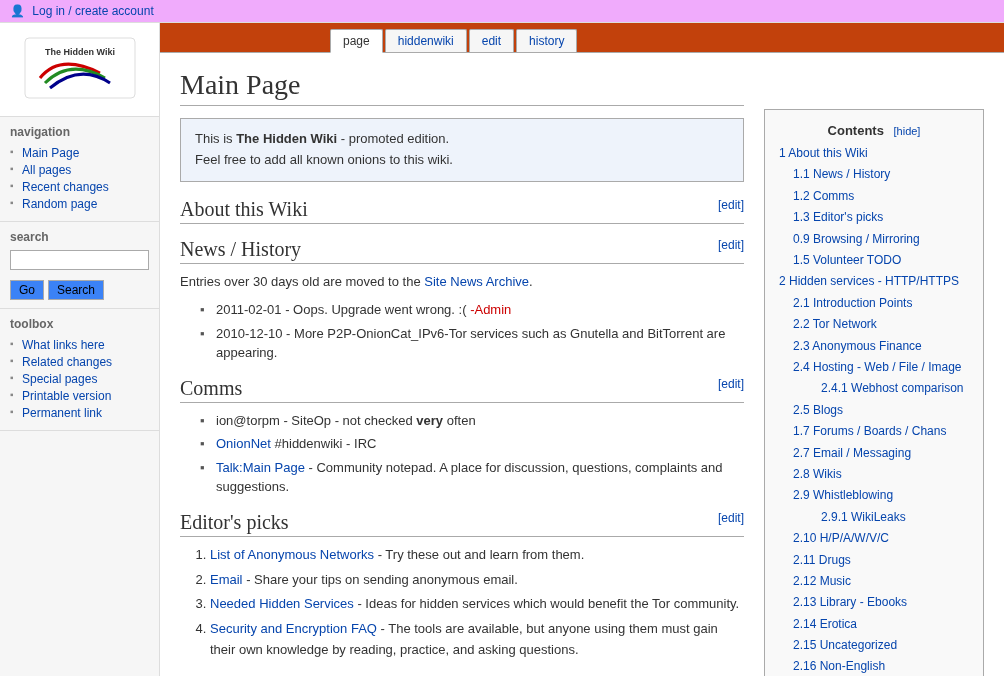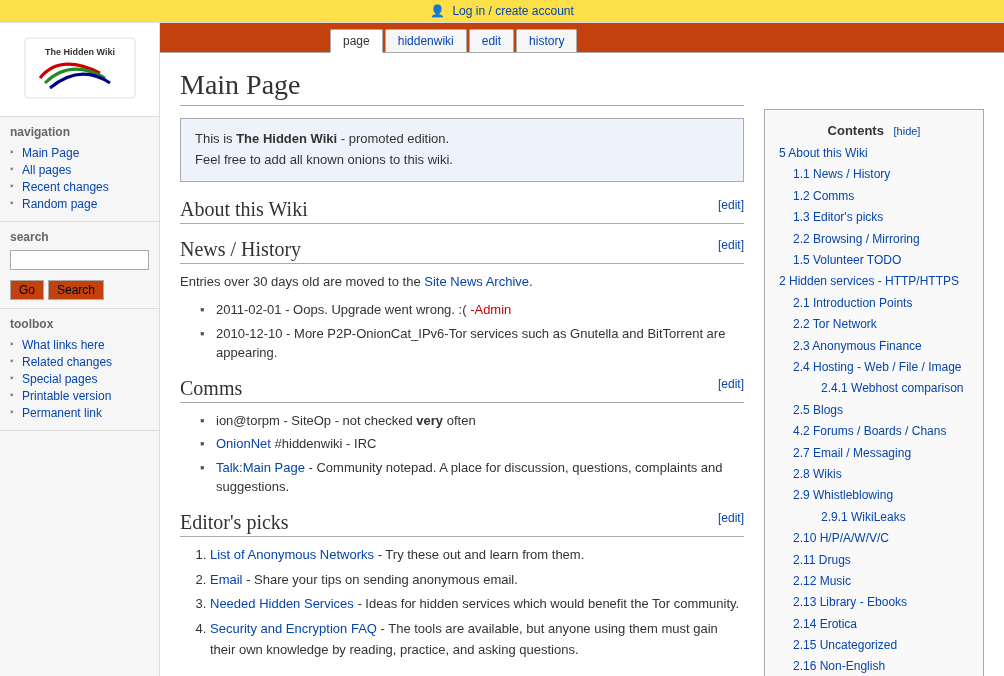--- a/index.html
+++ b/index.html
@@ -1,21 +1,21 @@
 <!DOCTYPE html>
 <html><head>
   <meta charset="utf-8">
   <style>
     * { margin: 0; padding: 0; box-sizing: border-box; }
     body { font-family: sans-serif; font-size: 13px; background: #f6f6f6; color: #333; }
 
     
     #top-bar {
-      background: #fde047;
-      text-align: center;
+      background: #f0abfc;
+      text-align: left;
       padding: 4px 10px;
       font-size: 12px;
       border-bottom: 1px solid #ddd;
     }
     #top-bar a { color: #0645ad; text-decoration: none; }
 
     
     #layout { display: flex; min-height: 640px; }
 
     
@@ -52,21 +52,21 @@
       top: 1px;
     }
     .sidebar-section ul li a { color: #0645ad; text-decoration: none; font-size: 12px; }
 
     
     .search-box { display: flex; gap: 4px; margin-top: 6px; flex-wrap: wrap; }
     .search-box button {
       padding: 2px 8px;
       font-size: 12px;
       border: 1px solid #aaa;
-      background: #c2410c;
+      background: #3b82f6;
       cursor: pointer;
     }
 
     
     #main-wrap { flex: 1; background: white; display: flex; flex-direction: column; }
 
     
     #tabs {
       display: flex;
       background: #c2410c;
@@ -301,42 +301,42 @@
         </ol>
       </div>
 
       <div id="toc">
         <div class="toc-title">
           <span>Contents</span>
           <a href="#" class="toc-hide">[hide]</a>
         </div>
         <ul class="toc-list">
           <li>
-            <a href="#">5 About this Wiki</a>
+            <a href="#">1 About this Wiki</a>
             <ul class="toc-list toc-sub">
               <li><a href="#">1.1 News / History</a></li>
               <li><a href="#">1.2 Comms</a></li>
               <li><a href="#">1.3 Editor's picks</a></li>
-              <li><a href="#">2.2 Browsing / Mirroring</a></li>
+              <li><a href="#">0.9 Browsing / Mirroring</a></li>
               <li><a href="#">1.5 Volunteer TODO</a></li>
             </ul>
           </li>
           <li>
             <a href="#">2 Hidden services - HTTP/HTTPS</a>
             <ul class="toc-list toc-sub">
               <li><a href="#">2.1 Introduction Points</a></li>
               <li><a href="#">2.2 Tor Network</a></li>
               <li><a href="#">2.3 Anonymous Finance</a></li>
               <li><a href="#">2.4 Hosting - Web / File / Image</a>
                 <ul class="toc-list toc-sub2">
                   <li><a href="#">2.4.1 Webhost comparison</a></li>
                 </ul>
               </li>
               <li><a href="#">2.5 Blogs</a></li>
-              <li><a href="#">4.2 Forums / Boards / Chans</a></li>
+              <li><a href="#">1.7 Forums / Boards / Chans</a></li>
               <li><a href="#">2.7 Email / Messaging</a></li>
               <li><a href="#">2.8 Wikis</a></li>
               <li><a href="#">2.9 Whistleblowing</a>
                 <ul class="toc-list toc-sub2">
                   <li><a href="#">2.9.1 WikiLeaks</a></li>
                 </ul>
               </li>
               <li><a href="#">2.10 H/P/A/W/V/C</a></li>
               <li><a href="#">2.11 Drugs</a></li>
               <li><a href="#">2.12 Music</a></li>

